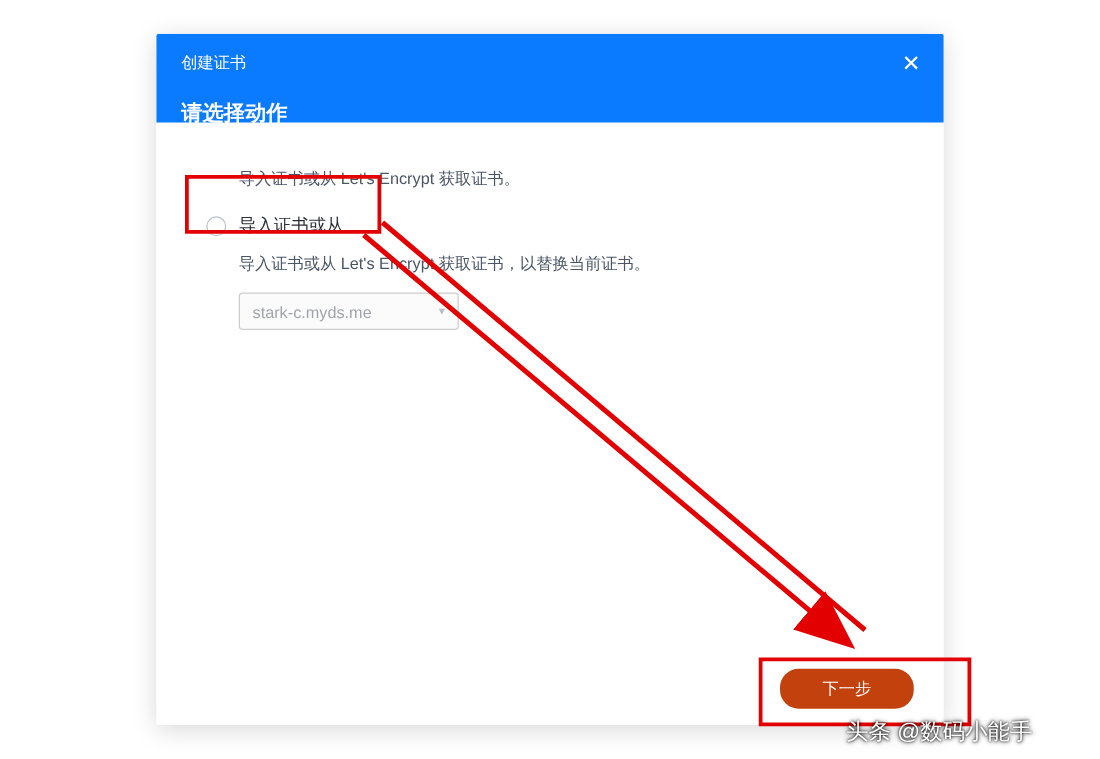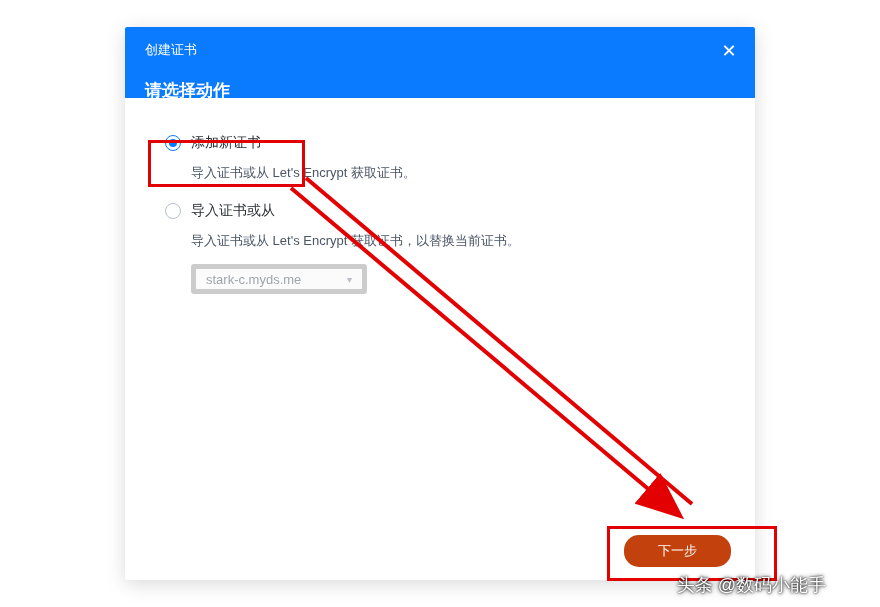--- a/index.html
+++ b/index.html
@@ -107,21 +107,21 @@
     .dropdown-row {
       margin-left: 30px;
       margin-top: 8px;
     }
     .dropdown {
       display: inline-flex;
       align-items: center;
       justify-content: space-between;
       width: 176px;
       height: 30px;
-      border: 5px solid #a3a3a3;
+      border: 1px solid #a3a3a3;
       border-radius: 3px;
       padding: 0 10px;
       background: #f8f9fa;
       cursor: default;
       opacity: 0.55;
     }
     .dropdown-text {
       font-size: 13px;
       color: #525a66;
     }
@@ -195,26 +195,20 @@
   <div class="modal-header">
     <div class="modal-title-bar">
       <div class="modal-title">创建证书</div>
       <div class="close-btn">✕</div>
     </div>
     <div class="modal-subtitle">请选择动作</div>
   </div>
 
   <div class="modal-body">
     <div class="radio-group">
-      <div class="radio-row">
-        <div class="radio-outer selected">
-          <div class="radio-dot"></div>
-        </div>
-        <span class="radio-label">添加新证书</span>
-      </div>
       <div class="radio-desc">导入证书或从 Let's Encrypt 获取证书。</div>
     </div>
 
     <div class="radio-group">
       <div class="radio-row">
         <div class="radio-outer"></div>
         <span class="radio-label">导入证书或从</span>
       </div>
       <div class="radio-desc">导入证书或从 Let's Encrypt 获取证书，以替换当前证书。</div>
       <div class="dropdown-row">

